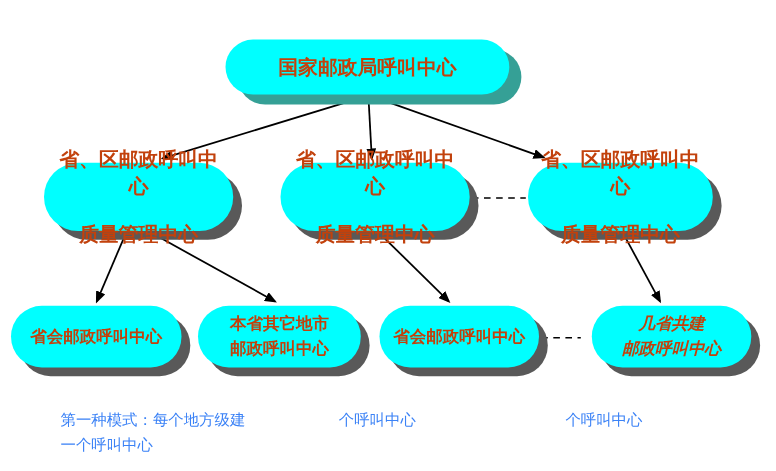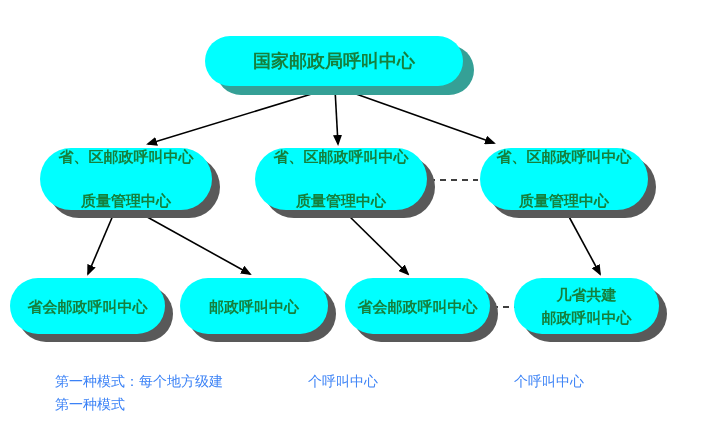--- a/index.html
+++ b/index.html
@@ -18,55 +18,55 @@
   .connectors {
     position: absolute;
     left: 0;
     top: 0;
     width: 705px;
     height: 428px;
   }
   .node {
     position: absolute;
     background: var(--node-fill, #00ffff);
-    color: #15803d;
+    color: #c2410c;
     font-weight: bold;
     text-align: center;
     display: flex;
     flex-direction: column;
     justify-content: center;
     align-items: center;
     box-shadow: 8px 8px 0 var(--node-shadow, #595959);
     box-sizing: border-box;
     padding: 4px 10px;
   }
   .node.root {
     left: 205px; top: 36px; width: 258px; height: 50px;
     border-radius: 26px;
     font-size: 18px;
     box-shadow: 11px 9px 0 var(--root-shadow, #35a0a0);
   }
   .node.pill {
     border-radius: 31px;
-    font-size: 15px;
+    font-size: 18px;
     line-height: 24px;
     gap: 20px;
   }
   .node.small {
     border-radius: 28px;
     font-size: 15px;
     line-height: 23px;
   }
   #l2-1 { left: 40px;  top: 148px; width: 172px; height: 62px; }
   #l2-2 { left: 255px; top: 148px; width: 172px; height: 62px; }
   #l2-3 { left: 480px; top: 148px; width: 168px; height: 62px; }
   #l3-1 { left: 10px;  top: 278px; width: 155px; height: 56px; }
   #l3-2 { left: 180px; top: 278px; width: 148px; height: 56px; }
   #l3-3 { left: 345px; top: 278px; width: 145px; height: 56px; }
-  #l3-4 { left: 514px; top: 278px; width: 145px; height: 56px; }
+  #l3-4 { left: 538px; top: 278px; width: 145px; height: 56px; font-style: italic; }
   .caption {
     position: absolute;
     top: 370px;
     color: #3b82f6;
     font-size: 14px;
     line-height: 23px;
     white-space: nowrap;
   }
   #cap-1 { left: 55px; }
   #cap-2 { left: 308px; }
@@ -120,33 +120,34 @@
   </div>
   <div class="node pill" id="l2-3">
     <div>省、区邮政呼叫中心</div>
     <div>质量管理中心</div>
   </div>
 
   <div class="node small" id="l3-1">
     <div>省会邮政呼叫中心</div>
   </div>
   <div class="node small" id="l3-2">
+    <div>本省其它地市</div>
     <div>邮政呼叫中心</div>
   </div>
   <div class="node small" id="l3-3">
     <div>省会邮政呼叫中心</div>
   </div>
   <div class="node small" id="l3-4">
     <div>几省共建</div>
     <div>邮政呼叫中心</div>
   </div>
 
   <div class="caption" id="cap-1">
     <div>第一种模式：每个地方级建</div>
-    <div>第一种模式</div>
+    <div>一个呼叫中心</div>
   </div>
   <div class="caption" id="cap-2">
     <div>个呼叫中心</div>
   </div>
   <div class="caption" id="cap-3">
     <div>个呼叫中心</div>
   </div>
 
 </div>
 

